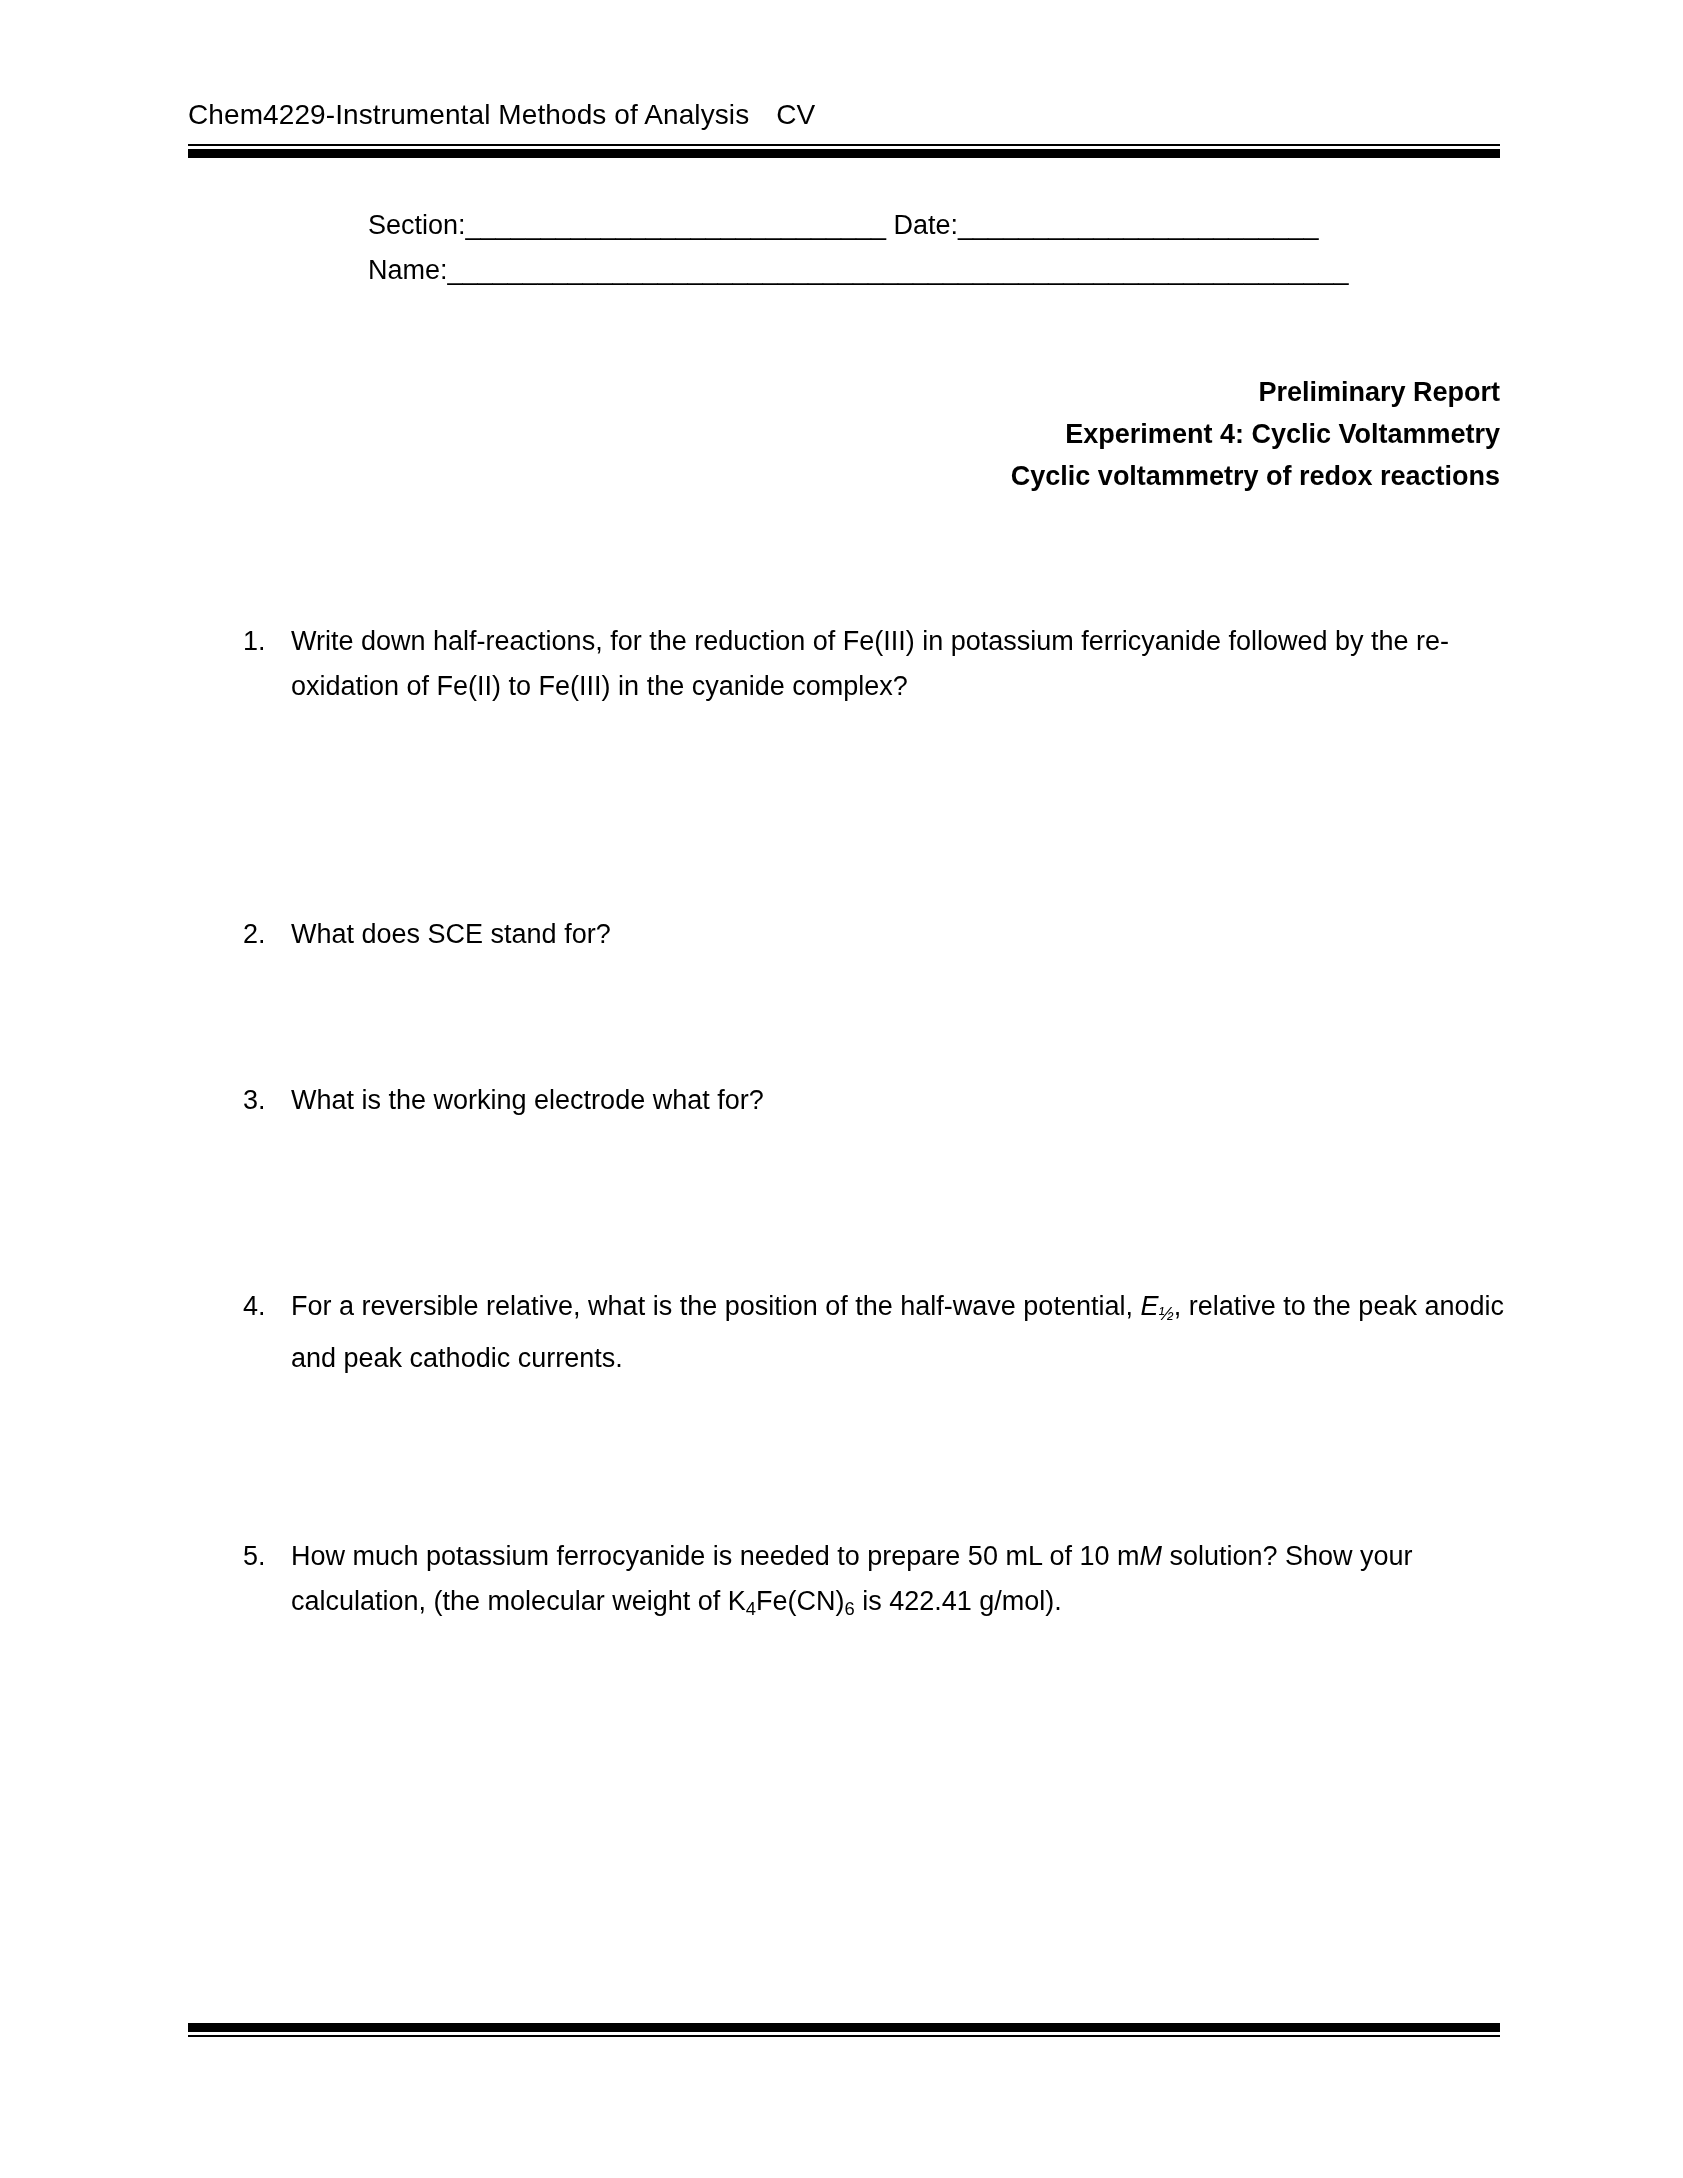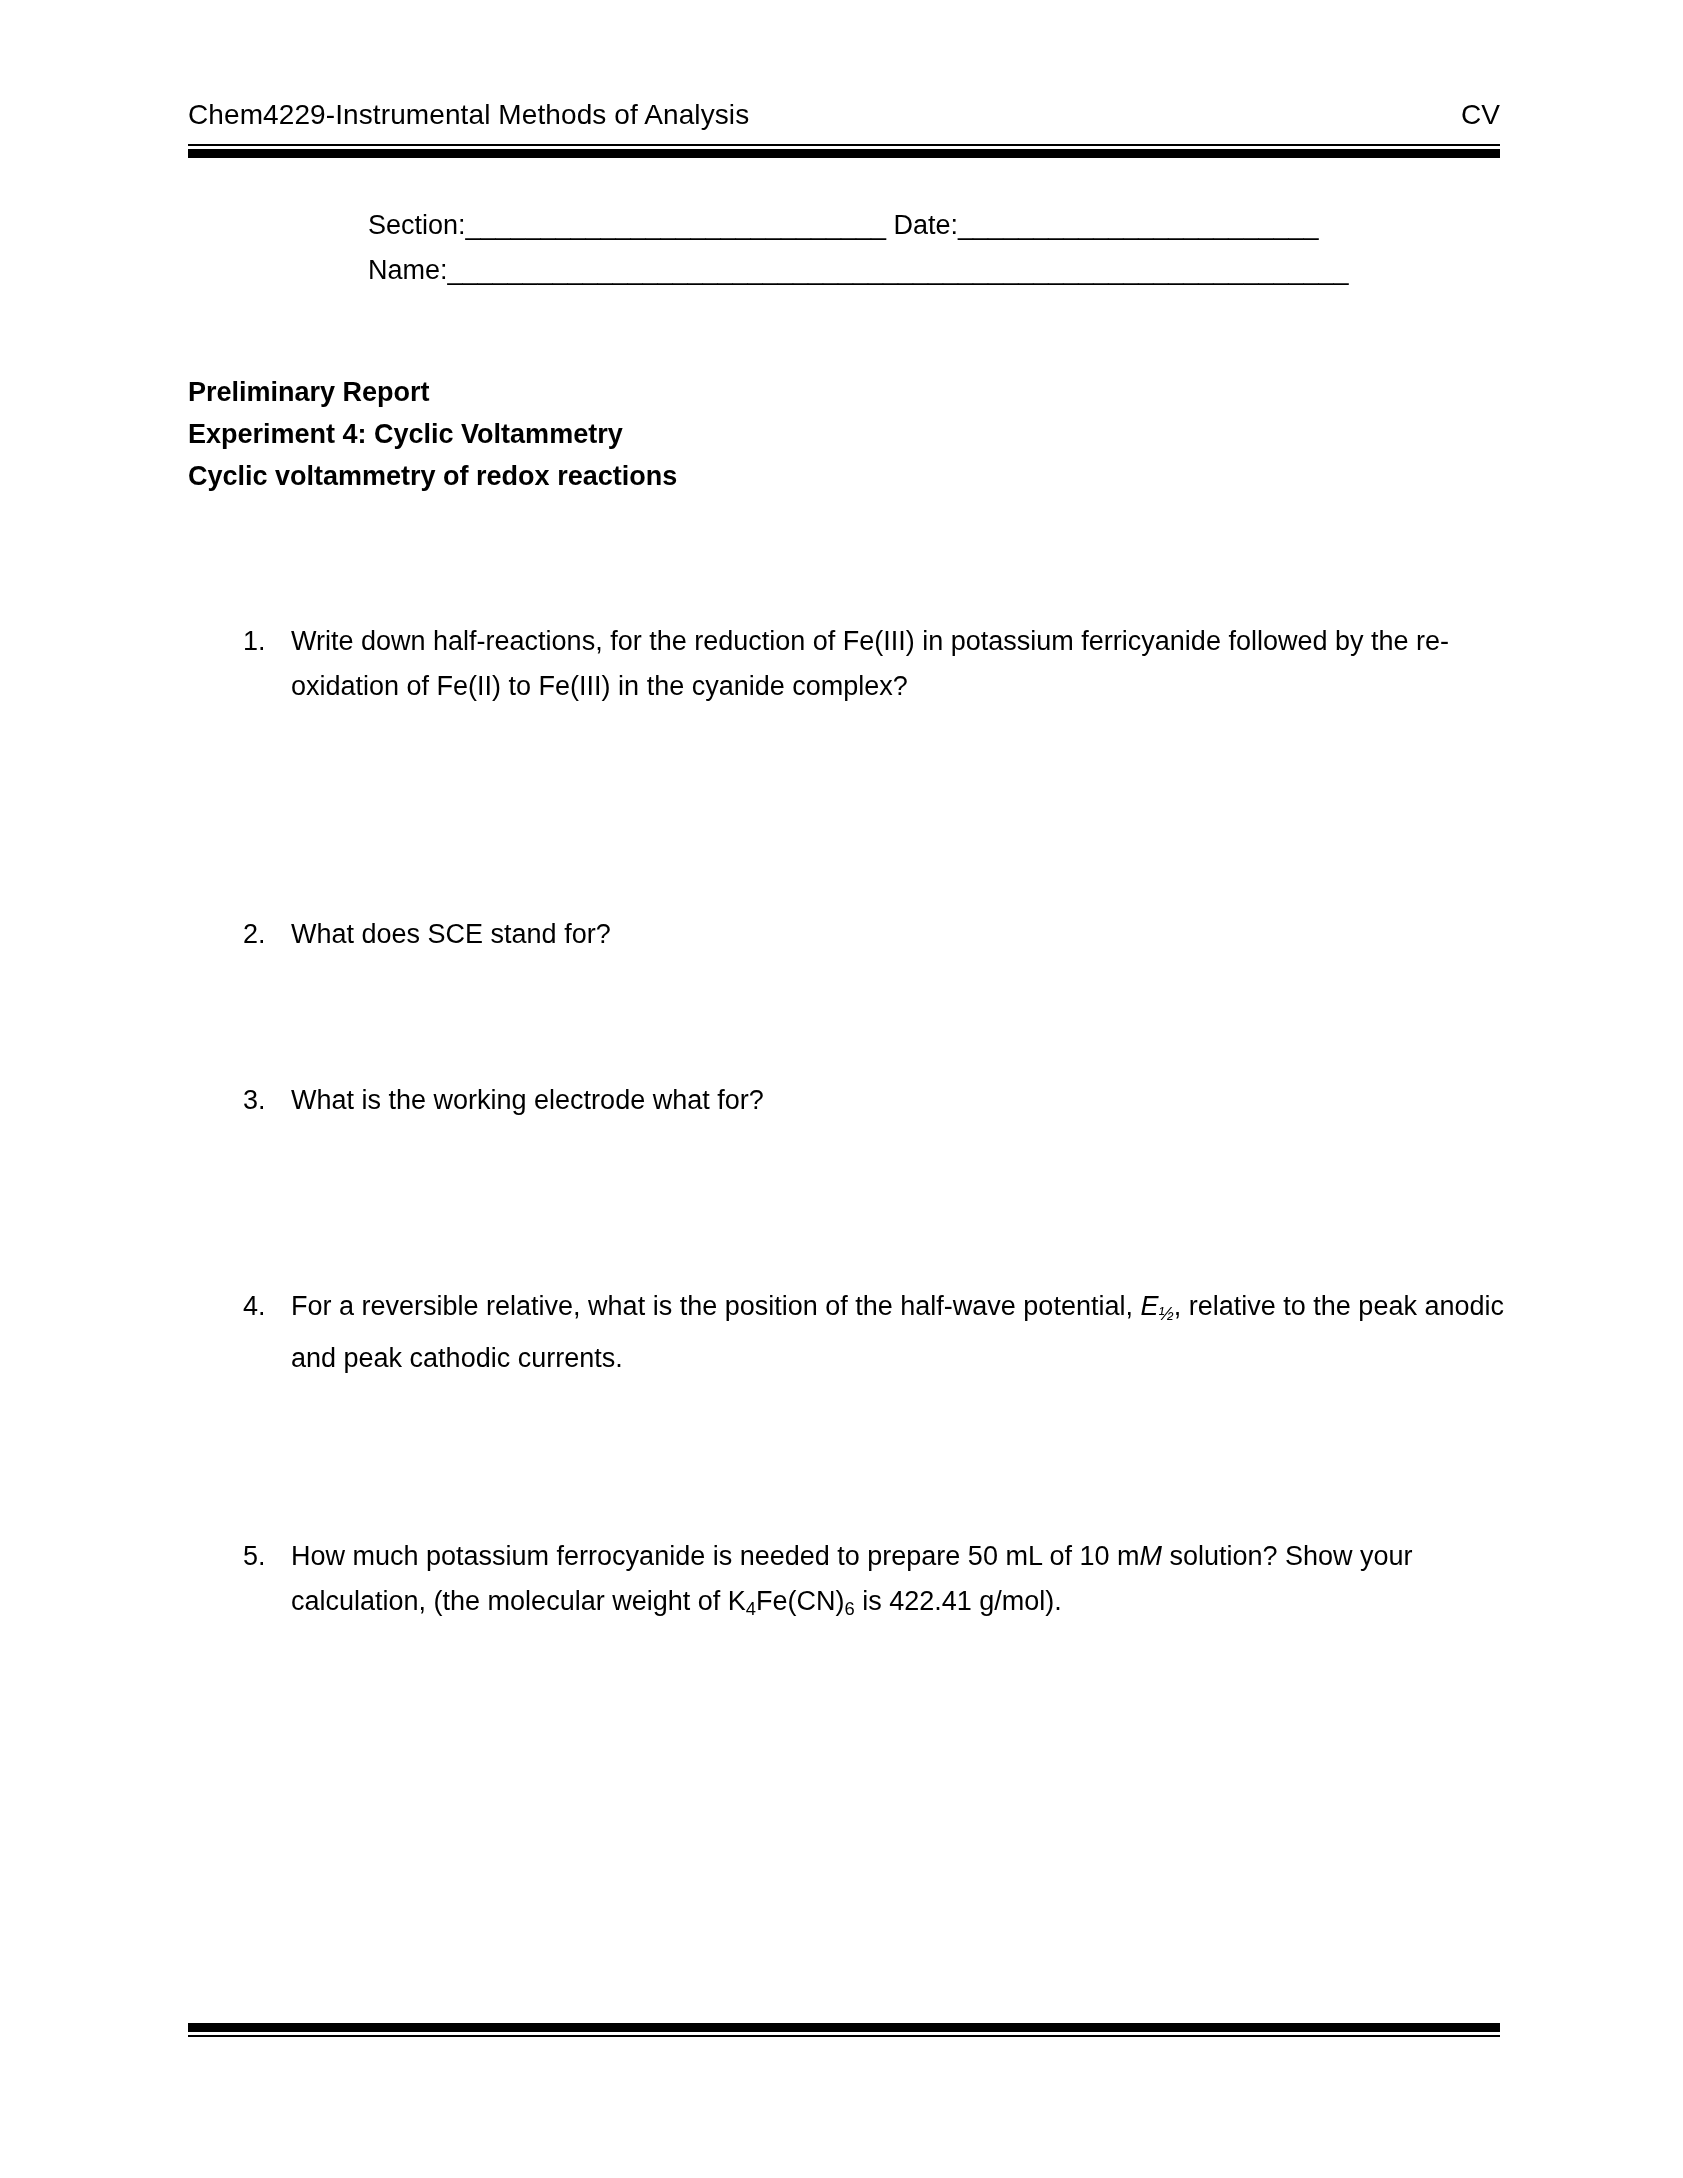--- a/index.html
+++ b/index.html
@@ -26,23 +26,24 @@
   }
 
   
   .header {
     position: absolute;
     left: 188px;
     top: 99px;
     width: 1312px;
     display: flex;
     align-items: baseline;
-    justify-content: space-between;
+    justify-content: flex-start;
     font-size: 28px;
     letter-spacing: 0.1px;
+    gap: 27px;
   }
   .header-title { white-space: nowrap; }
   .header-right { white-space: nowrap; }
 
   
   .header-rule {
     position: absolute;
     left: 188px;
     top: 144px;
     width: 1312px;
@@ -74,21 +75,21 @@
   }
   .id-line { display: block; }
   .blank { letter-spacing: 0px; }
 
   
   .title-block {
     position: absolute;
     left: 188px;
     top: 371px;
     width: 1312px;
-    text-align: left;
+    text-align: right;
     font-size: 27px;
     line-height: 42px;
   }
   .title-main { font-weight: bold; }
   .title-sub { font-weight: bold; }
 
   
   .questions {
     position: absolute;
     left: 243px;

